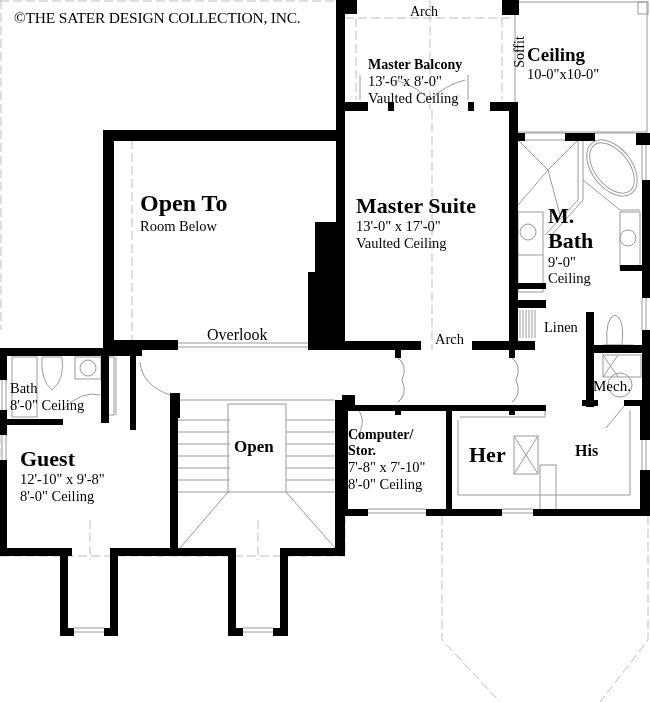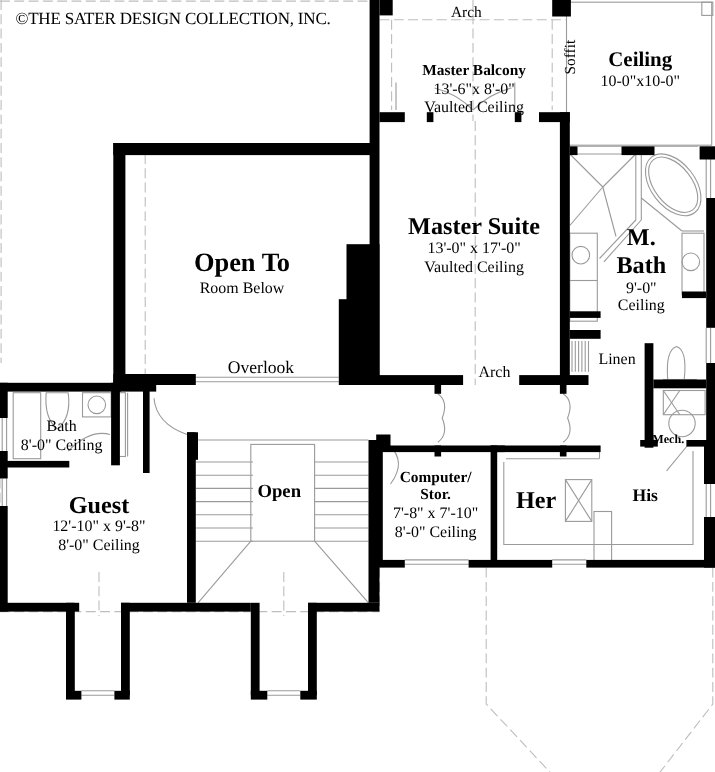--- a/index.html
+++ b/index.html
@@ -1,23 +1,23 @@
 <!DOCTYPE html>
 <html><head>
 <meta charset="utf-8">
 <style>
   html, body { margin: 0; padding: 0; background: #ffffff; }
   body { width: 650px; height: 702px; position: relative; overflow: hidden;
          font-family: "Liberation Serif", "DejaVu Serif", serif; color: #000; }
   #plan { position: absolute; left: 0; top: 0; width: 650px; height: 702px; }
-  .lbl { position: absolute; text-align: center; white-space: nowrap; line-height: 1.15; }
+  .lbl { position: absolute; white-space: nowrap; line-height: 1.15; }
   .lbl .t { display: block; font-weight: bold; }
   .lbl .s { display: block; font-weight: normal; }
   .copyright { position: absolute; left: 14px; top: 9px; font-size: 15.5px; letter-spacing: -0.2px; }
-  .big { font-size: 24px; margin-top: 36px; }
+  .big { font-size: 24px; }
   .med { font-size: 22px; }
   .small-t { font-size: 14px; }
   .sub { font-size: 14.5px; }
   .soffit { position: absolute; left: 504px; top: 44px; font-size: 14px; transform: rotate(-90deg); transform-origin: center; }
 </style>
 </head>
 <body>
 
 <svg id="plan" viewBox="0 0 650 702" xmlns="http://www.w3.org/2000/svg">
 
@@ -256,21 +256,21 @@
 </div>
 <div class="lbl" style="left:435px; top:331px; font-size:14.5px;">Arch</div>
 
 <div class="lbl" style="left:548px; top:203px; width:70px;">
   <span class="t med">M.</span>
   <span class="t med">Bath</span>
   <span class="s sub">9'-0"</span>
   <span class="s sub">Ceiling</span>
 </div>
 <div class="lbl" style="left:544px; top:319px; font-size:14.5px;">Linen</div>
-<div class="lbl" style="left:593px; top:394px; font-size:11px; font-weight:bold;">Mech.</div>
+<div class="lbl" style="left:593px; top:378px; font-size:15px; font-weight:normal;">Mech.</div>
 
 <div class="lbl" style="left:10px; top:380px; width:92px;">
   <span class="s sub">Bath</span>
   <span class="s sub">8'-0" Ceiling</span>
 </div>
 
 <div class="lbl" style="left:20px; top:446px; width:140px;">
   <span class="t med">Guest</span>
   <span class="s sub">12'-10" x 9'-8"</span>
   <span class="s sub">8'-0" Ceiling</span>

